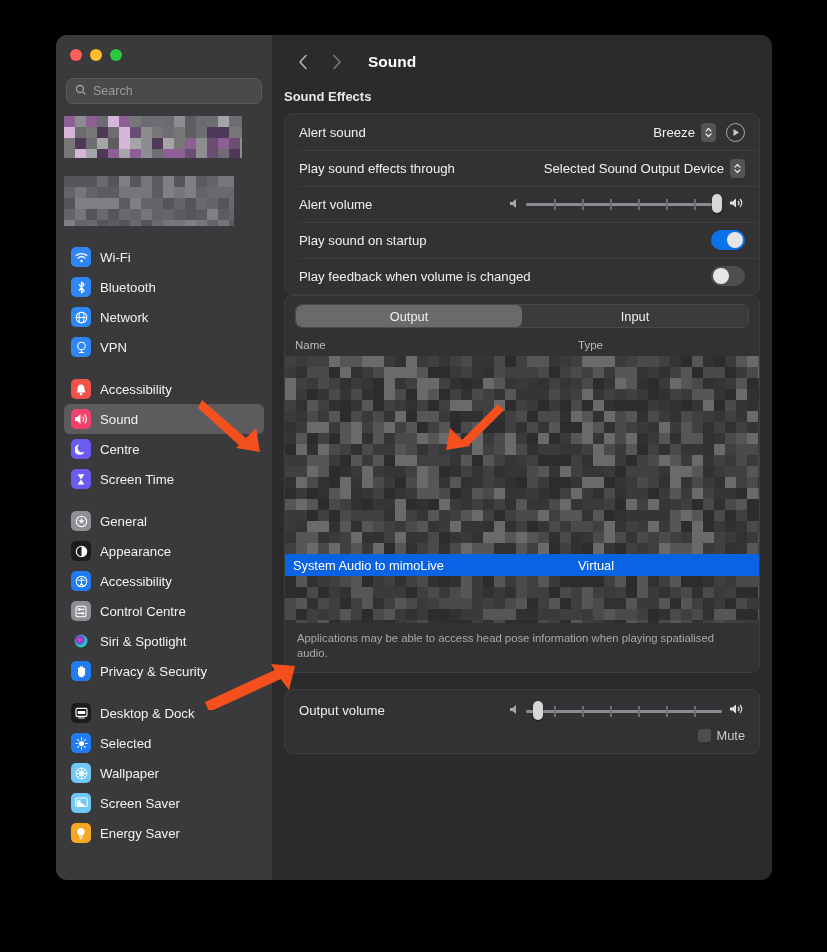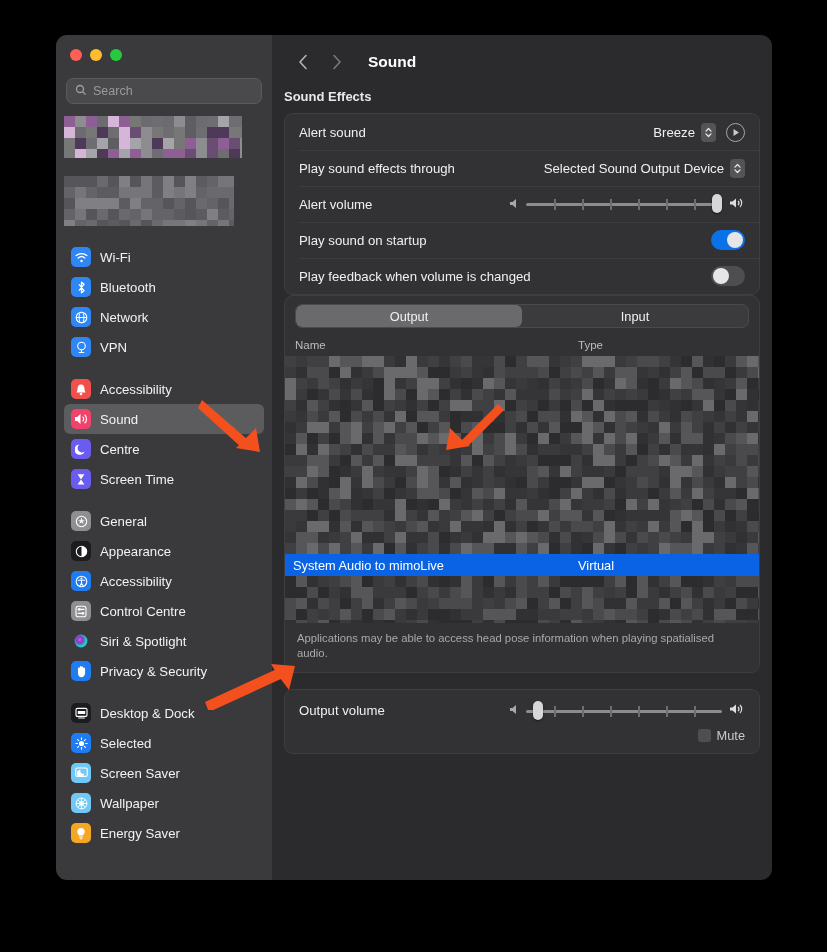--- a/index.html
+++ b/index.html
@@ -584,41 +584,41 @@
                   <line x1="9.3" y1="9.3" x2="10.4" y2="10.4"></line>
                   <line x1="2.6" y1="10.4" x2="3.7" y2="9.3"></line>
                   <line x1="9.3" y1="3.7" x2="10.4" y2="2.6"></line>
                 </g>
               </svg>
             </span>
             <span>Selected</span>
           </div>
           <div class="nav-item">
             <span class="nav-icon" style="background: rgb(111, 200, 245);">
-              <svg width="13" height="12" viewBox="0 0 13 12">
-                <rect x="0.8" y="1" width="11.4" height="8.4" rx="1.4" stroke="#fff" stroke-width="1.1" fill="none"></rect>
-                <path d="M9.2 6.6 A3 3 0 0 1 5.4 2.8 A3.6 3.6 0 1 0 9.2 6.6 Z" fill="#fff"></path>
-              </svg>
-            </span>
-            <span>Screen Saver</span>
-          </div>
-          <div class="nav-item">
-            <span class="nav-icon" style="background: rgb(111, 200, 245);">
               <svg width="13" height="13" viewBox="0 0 13 13">
                 <circle cx="6.5" cy="6.5" r="5.4" stroke="#fff" stroke-width="1" fill="none"></circle>
                 <circle cx="6.5" cy="6.5" r="2" stroke="#fff" stroke-width="1" fill="none"></circle>
                 <g stroke="#fff" stroke-width="0.9">
                   <line x1="6.5" y1="1.1" x2="6.5" y2="11.9"></line>
                   <line x1="1.1" y1="6.5" x2="11.9" y2="6.5"></line>
                   <line x1="2.7" y1="2.7" x2="10.3" y2="10.3"></line>
                   <line x1="2.7" y1="10.3" x2="10.3" y2="2.7"></line>
                 </g>
               </svg>
             </span>
             <span>Wallpaper</span>
+          </div>
+          <div class="nav-item">
+            <span class="nav-icon" style="background: rgb(111, 200, 245);">
+              <svg width="13" height="12" viewBox="0 0 13 12">
+                <rect x="0.8" y="1" width="11.4" height="8.4" rx="1.4" stroke="#fff" stroke-width="1.1" fill="none"></rect>
+                <path d="M9.2 6.6 A3 3 0 0 1 5.4 2.8 A3.6 3.6 0 1 0 9.2 6.6 Z" fill="#fff"></path>
+              </svg>
+            </span>
+            <span>Screen Saver</span>
           </div>
           <div class="nav-item">
             <span class="nav-icon" style="background: rgb(245, 166, 35);">
               <svg width="10" height="13" viewBox="0 0 10 13">
                 <path d="M5 1 C7.2 1 8.8 2.6 8.8 4.7 C8.8 6.4 7.4 7.3 7 8.6 H3 C2.6 7.3 1.2 6.4 1.2 4.7 C1.2 2.6 2.8 1 5 1 Z" fill="#fff"></path>
                 <rect x="3.2" y="9.4" width="3.6" height="1.1" fill="#fff"></rect>
                 <rect x="3.6" y="11.2" width="2.8" height="1.1" rx="0.5" fill="#fff"></rect>
               </svg>
             </span>
             <span>Energy Saver</span>

